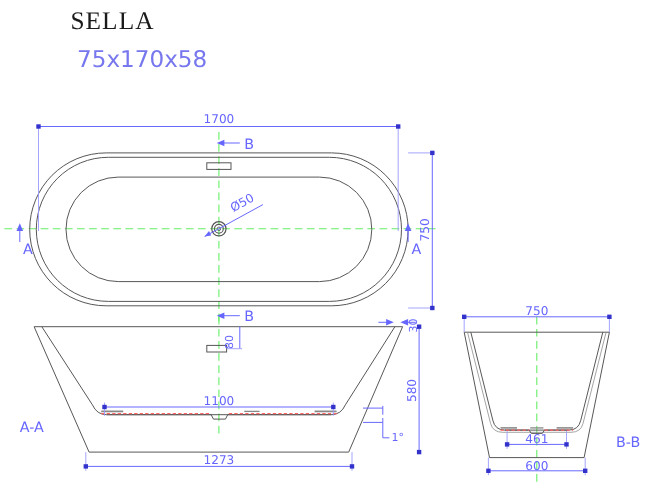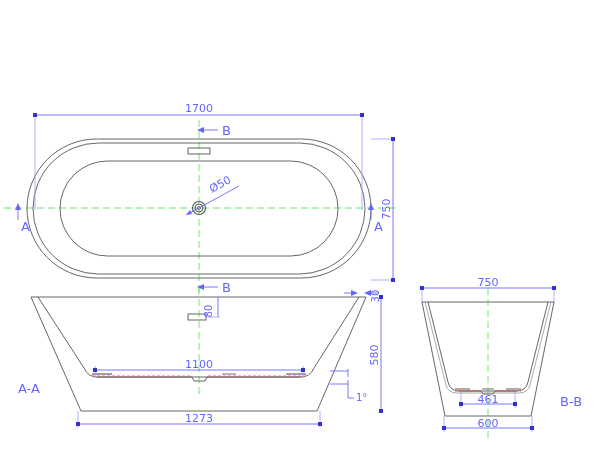--- a/index.html
+++ b/index.html
@@ -58,20 +58,24 @@
   text {
     font-family: "DejaVu Sans", sans-serif;
     fill: #6666ff;
   }
 </style>
 </head>
 <body>
 
 <div id="drawing-root">
 
+  <div class="title-block">
+    <div class="model-name">SELLA</div>
+    <div class="model-size">75x170x58</div>
+  </div>
 
   <svg id="cad" viewBox="0 0 600 450">
 
     <g>
 
       <line x1="4" y1="208" x2="398" y2="208" stroke="#66ee66" stroke-width="1" stroke-dasharray="7,4"></line>
       <line x1="199" y1="120" x2="199" y2="295" stroke="#66ee66" stroke-width="1" stroke-dasharray="7,4"></line>
 
       <rect x="27" y="139" width="344" height="139" rx="69.5" ry="69.5" fill="none" stroke="#555555" stroke-width="0.9"></rect>
 

